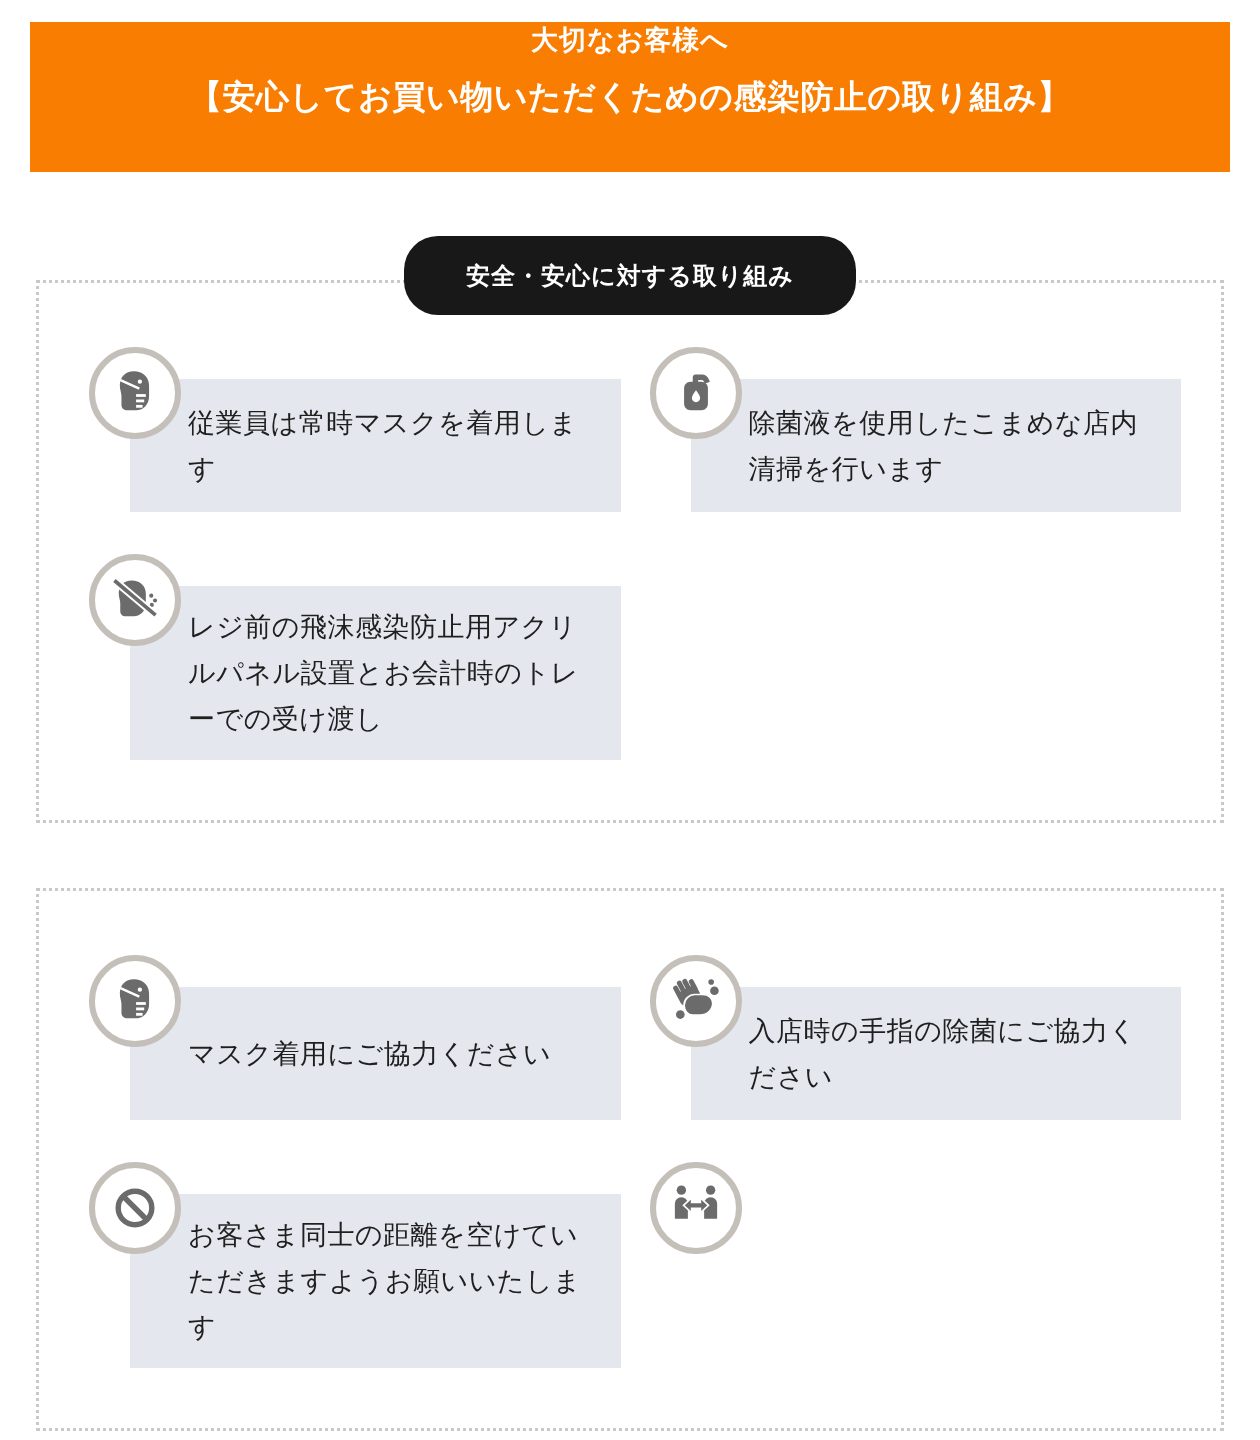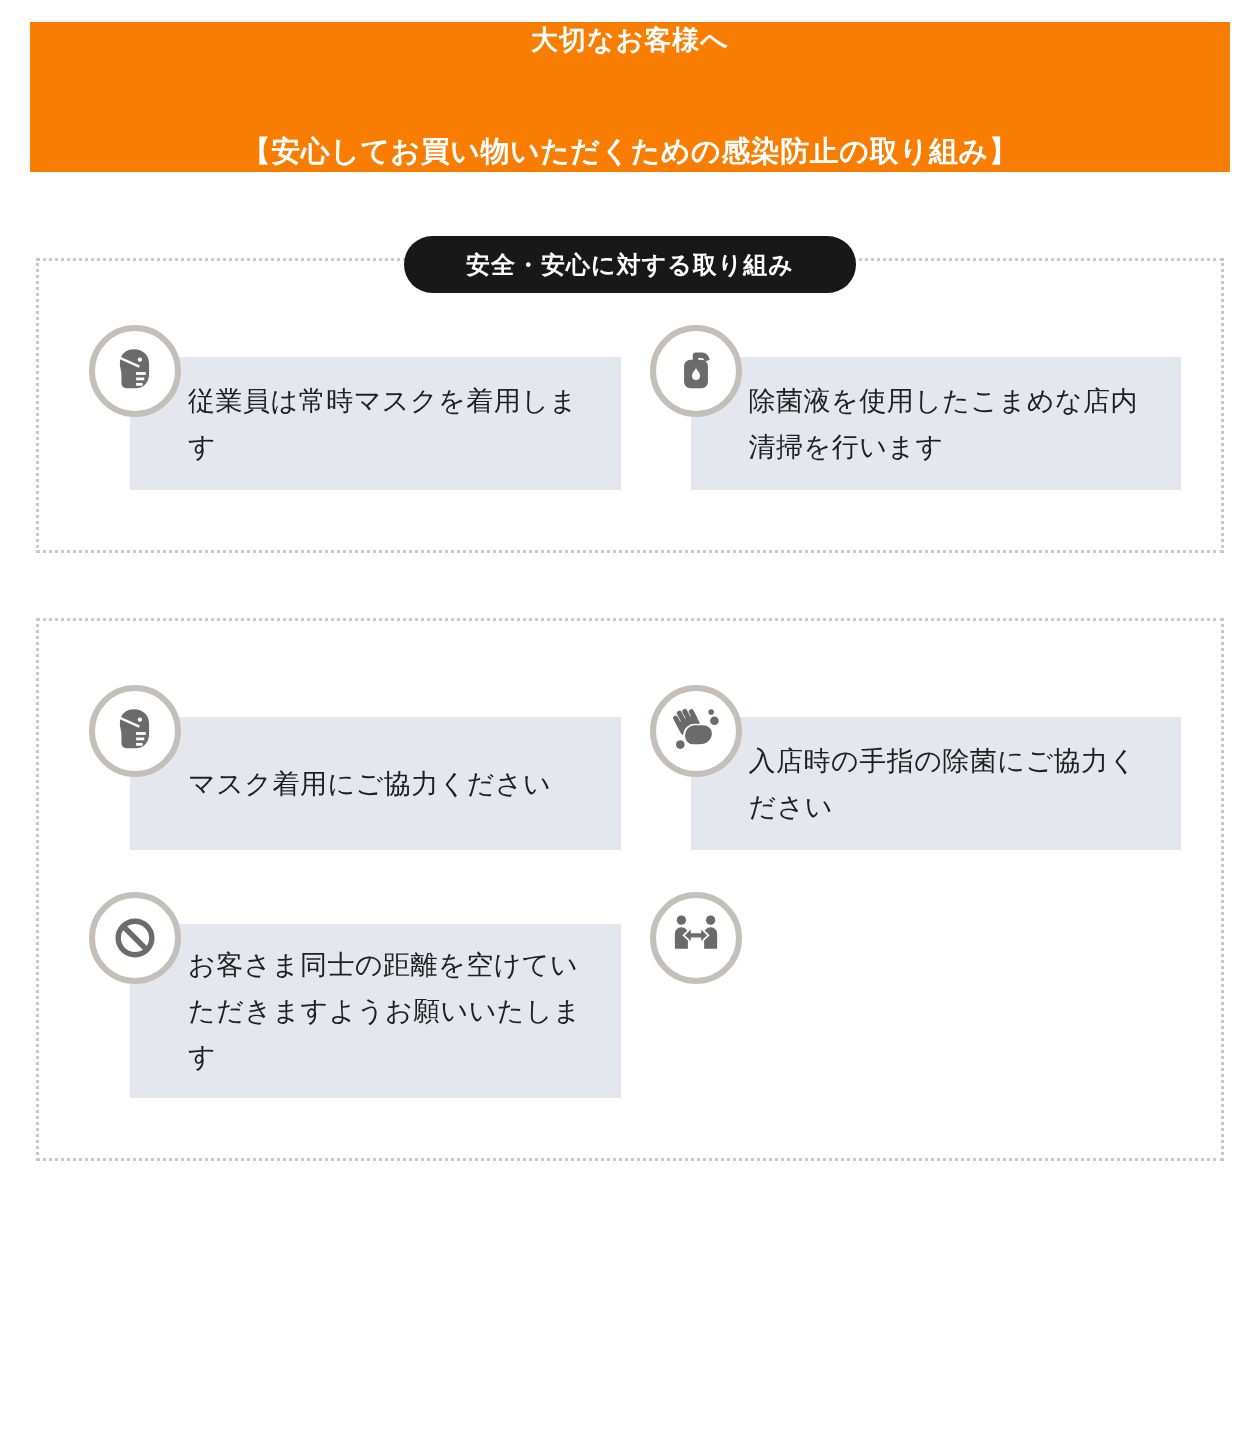--- a/index.html
+++ b/index.html
@@ -20,33 +20,34 @@
     color:var(--text);
   }
   .banner{
     margin:22px 30px 0 30px;
     height:150px;
     background:var(--banner-bg);
     color:#fff;
     display:flex;
     flex-direction:column;
     align-items:center;
-    justify-content:space-between;
+    justify-content:flex-start;
+    gap:17px;
     font-weight:700;
     text-align:center;
   }
   .banner .line1{font-size:27px;letter-spacing:1px;}
-  .banner .line2{font-size:29px;letter-spacing:0.5px;}
+  .banner .line2{font-size:33px;letter-spacing:0.5px;}
   #sections{margin:64px 36px 12px 36px;}
   .section + .section{margin-top:65px;}
   .pill{
     position:relative;
     z-index:2;
     width:452px;
-    height:57px;
+    height:79px;
     margin:0 auto -35px auto;
     background:var(--pill-bg);
     border-radius:34px;
     color:#fff;
     display:flex;
     align-items:center;
     justify-content:center;
     font-size:24px;
     font-weight:600;
     letter-spacing:1px;
@@ -132,20 +133,39 @@
                     </g>
      <path fill="#fff" d="M24 21.5c-2.5 3.4-3.8 5.4-3.8 7.2 0 2.1 1.7 3.8 3.8 3.8s3.8-1.7 3.8-3.8c0-1.8-1.3-3.8-3.8-7.2z"></path>
                   </svg>
                 </span>
     </span>
     <div class="text-box">
       <span>除菌液を使用したこまめな店内清掃を行います</span>
     </div>
   </div>
 
+  <div class="item">
+    <span class="icon-circle">
+      <span>
+                  <svg viewBox="0 0 48 48">
+                    <path fill="#6b6b6b" d="M21 6c-7.5 0-12 5-12 12 0 3.7 1.4 6 1.4 9.2v7.3c0 2.8 2.3 4.5 5 4.5h7.4c6.5 0 11.2-5.5 11.2-12V18C34 11 28.5 6 21 6z"></path>
+     <g fill="#6b6b6b">
+                      <circle cx="39" cy="20" r="1.9"></circle>
+                      <circle cx="42.5" cy="24.5" r="1.9"></circle>
+                      <circle cx="39.5" cy="28.5" r="1.9"></circle>
+                    </g>
+     <line x1="5" y1="6" x2="43" y2="38" stroke="#fff" stroke-width="7"></line>
+     <line x1="5" y1="6" x2="43" y2="38" stroke="#6b6b6b" stroke-width="3.4"></line>
+                  </svg>
+                </span>
+    </span>
+    <div class="text-box">
+      <span>レジ前の飛沫感染防止用アクリルパネル設置とお会計時のトレーでの受け渡し</span>
+    </div>
+  </div>
 </div>
     </div>
   </section>
 
   <section class="section">
     <div class="boxed">
       <div class="grid">
   <div class="item">
     <span class="icon-circle">
       <span>

